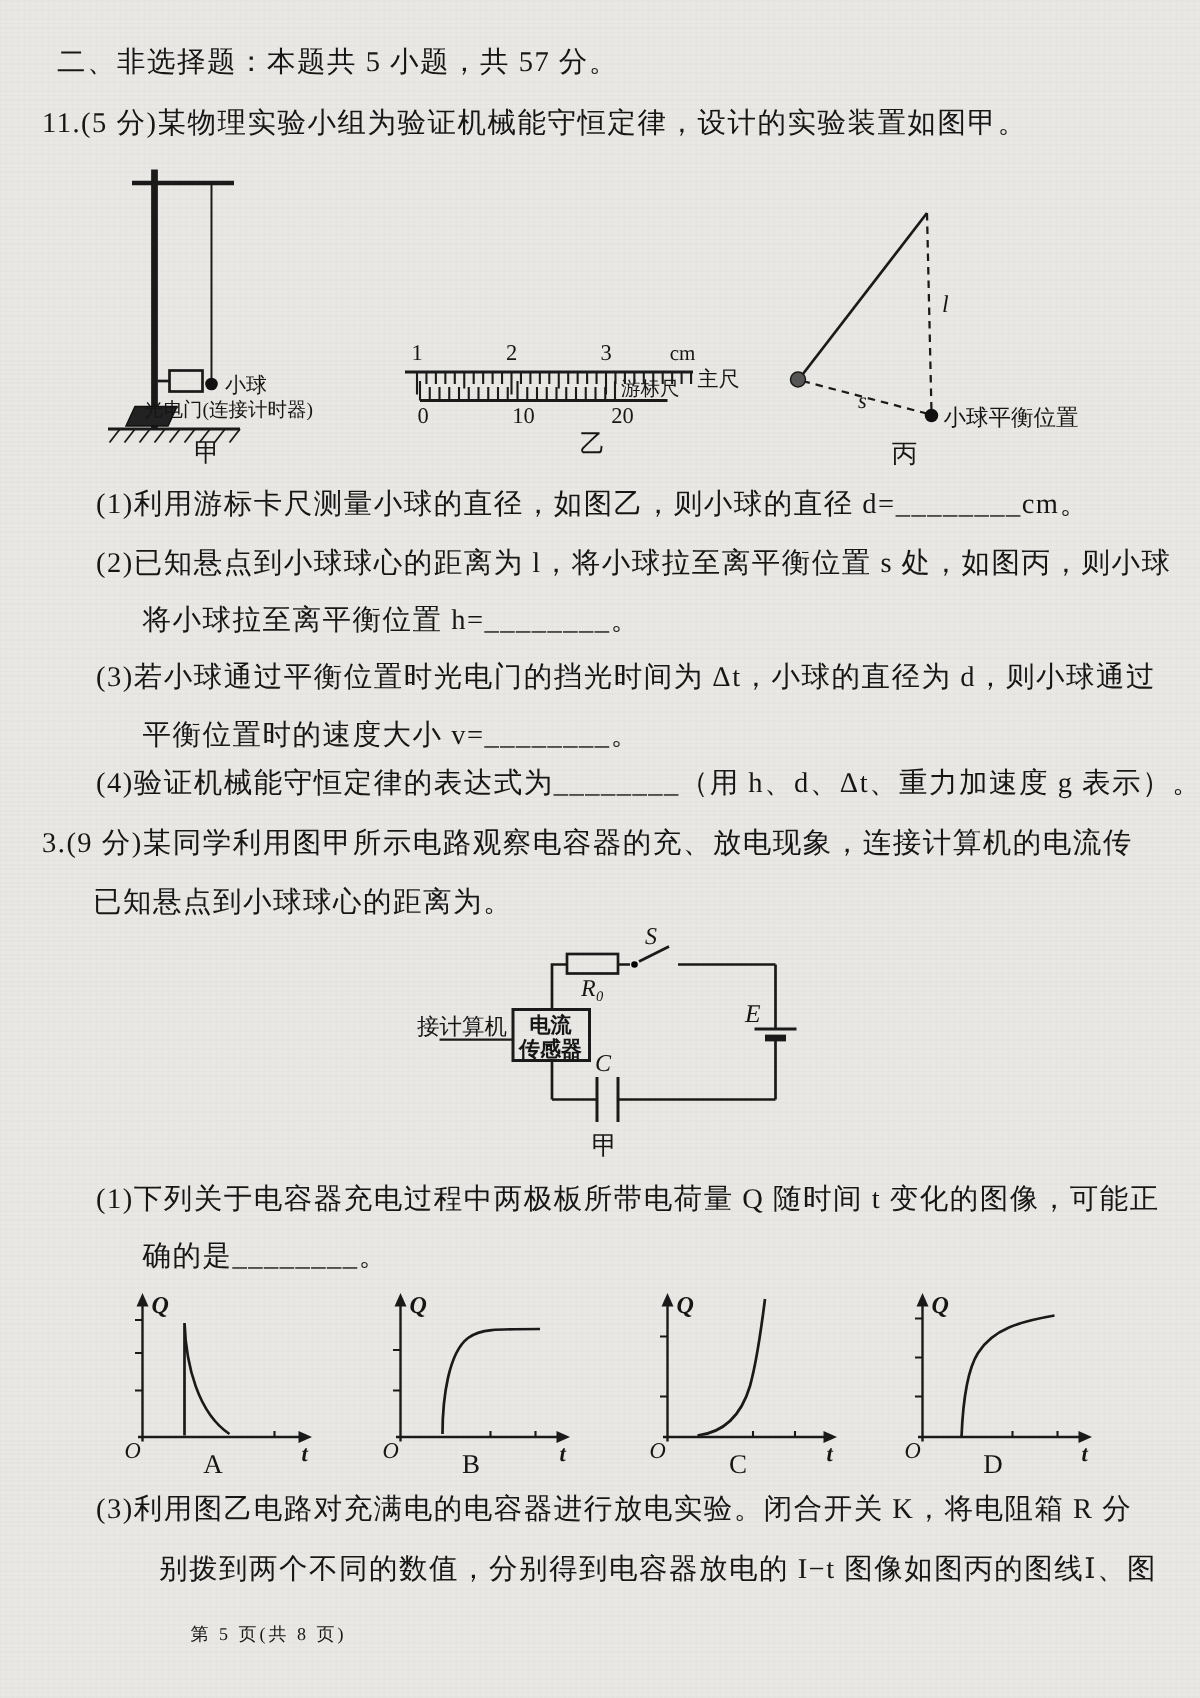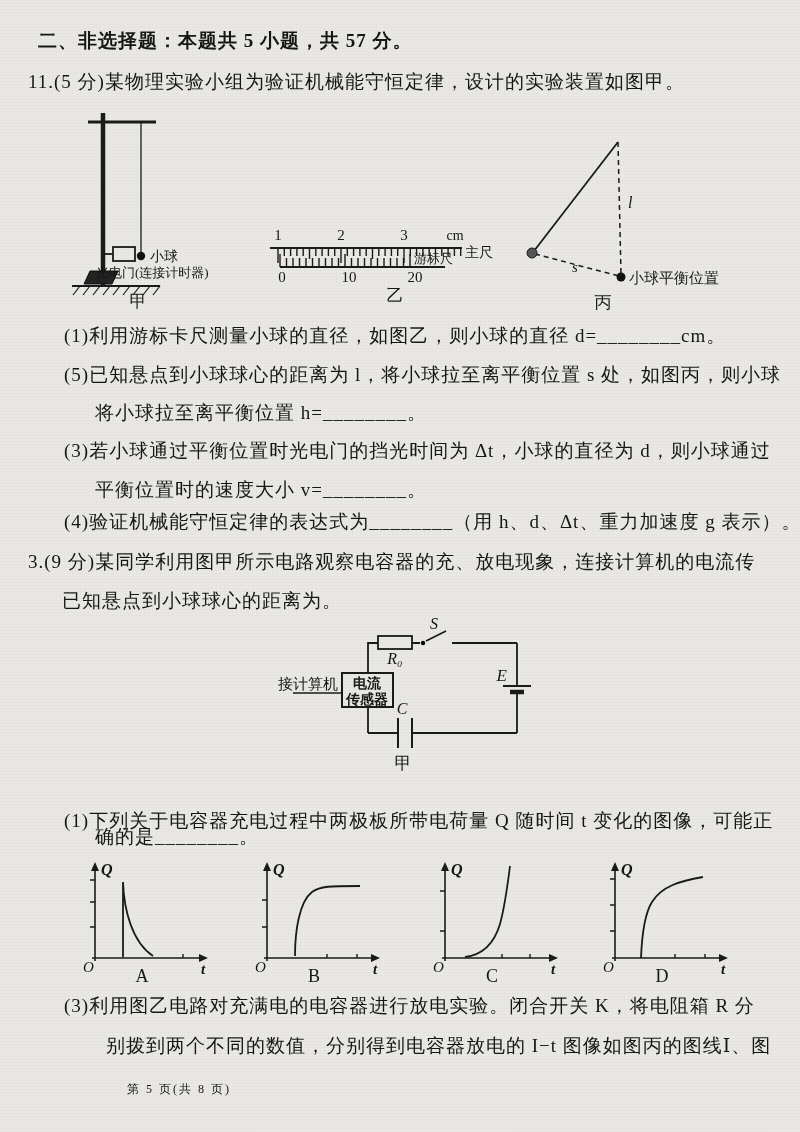--- a/index.html
+++ b/index.html
@@ -6,47 +6,47 @@
   body{
     width:800px;height:1132px;position:relative;overflow:hidden;
     background:#e9e8e4;
     background-image:
       repeating-linear-gradient(0deg, rgba(0,0,0,0.015) 0 1px, transparent 1px 3px),
       repeating-linear-gradient(90deg, rgba(0,0,0,0.01) 0 1px, transparent 1px 4px);
     font-family:"Liberation Serif","DejaVu Serif",serif;
     color:#161616;
   }
   .tl{position:absolute;font-size:19px;letter-spacing:1px;white-space:nowrap;}
-  .bold{font-weight:bold;}
+  .bold{font-weight:normal;}
   .fig{position:absolute;}
   svg{overflow:visible;}
   svg line, svg path, svg polyline{stroke:#1a1a1a;fill:none;}
   svg rect{stroke:#1a1a1a;fill:none;}
   text{fill:#161616;font-family:"Liberation Serif","DejaVu Serif",serif;}
   .cjk{font-family:"Liberation Serif","DejaVu Serif",serif;}
   .math{font-style:italic;}
   .footer{font-size:12px;letter-spacing:2px;}
 </style>
 </head>
 <body>
 
 <div class="tl bold" style="left:38px;top:28px">二、非选择题：本题共 5 小题，共 57 分。</div>
 <div class="tl" style="left:28px;top:69px">11.(5 分)某物理实验小组为验证机械能守恒定律，设计的实验装置如图甲。</div>
 
 <div class="tl" style="left:64px;top:323px">(1)利用游标卡尺测量小球的直径，如图乙，则小球的直径 d=________cm。</div>
-<div class="tl" style="left:64px;top:362px">(5)已知悬点到小球球心的距离为 l，将小球拉至离平衡位置 s 处，如图丙，则小球</div>
+<div class="tl" style="left:64px;top:362px">(2)已知悬点到小球球心的距离为 l，将小球拉至离平衡位置 s 处，如图丙，则小球</div>
 <div class="tl" style="left:95px;top:400px">将小球拉至离平衡位置 h=________。</div>
 <div class="tl" style="left:64px;top:438px">(3)若小球通过平衡位置时光电门的挡光时间为 Δt，小球的直径为 d，则小球通过</div>
 <div class="tl" style="left:95px;top:477px">平衡位置时的速度大小 v=________。</div>
 <div class="tl" style="left:64px;top:509px">(4)验证机械能守恒定律的表达式为________（用 h、d、Δt、重力加速度 g 表示）。</div>
 
 <div class="tl" style="left:28px;top:549px">3.(9 分)某同学利用图甲所示电路观察电容器的充、放电现象，连接计算机的电流传</div>
 <div class="tl" style="left:62px;top:588px">已知悬点到小球球心的距离为。</div>
 
-<div class="tl" style="left:64px;top:808px">(1)下列关于电容器充电过程中两极板所带电荷量 Q 随时间 t 变化的图像，可能正</div>
+<div class="tl" style="left:64px;top:786px">(1)下列关于电容器充电过程中两极板所带电荷量 Q 随时间 t 变化的图像，可能正</div>
 <div class="tl" style="left:95px;top:824px">确的是________。</div>
 
 <div class="tl" style="left:64px;top:993px">(3)利用图乙电路对充满电的电容器进行放电实验。闭合开关 K，将电阻箱 R 分</div>
 <div class="tl" style="left:106px;top:1033px">别拨到两个不同的数值，分别得到电容器放电的 I−t 图像如图丙的图线Ⅰ、图</div>
 
 <div class="tl footer" style="left:127px;top:1081px">第 5 页(共 8 页)</div>
 
 <svg class="fig" style="left:68px;top:105px" width="210" height="212" viewBox="0 0 210 212">
   <line x1="35" y1="8" x2="35" y2="181" stroke-width="4.5"></line>
   <line x1="20" y1="17" x2="88" y2="17" stroke-width="3"></line>

